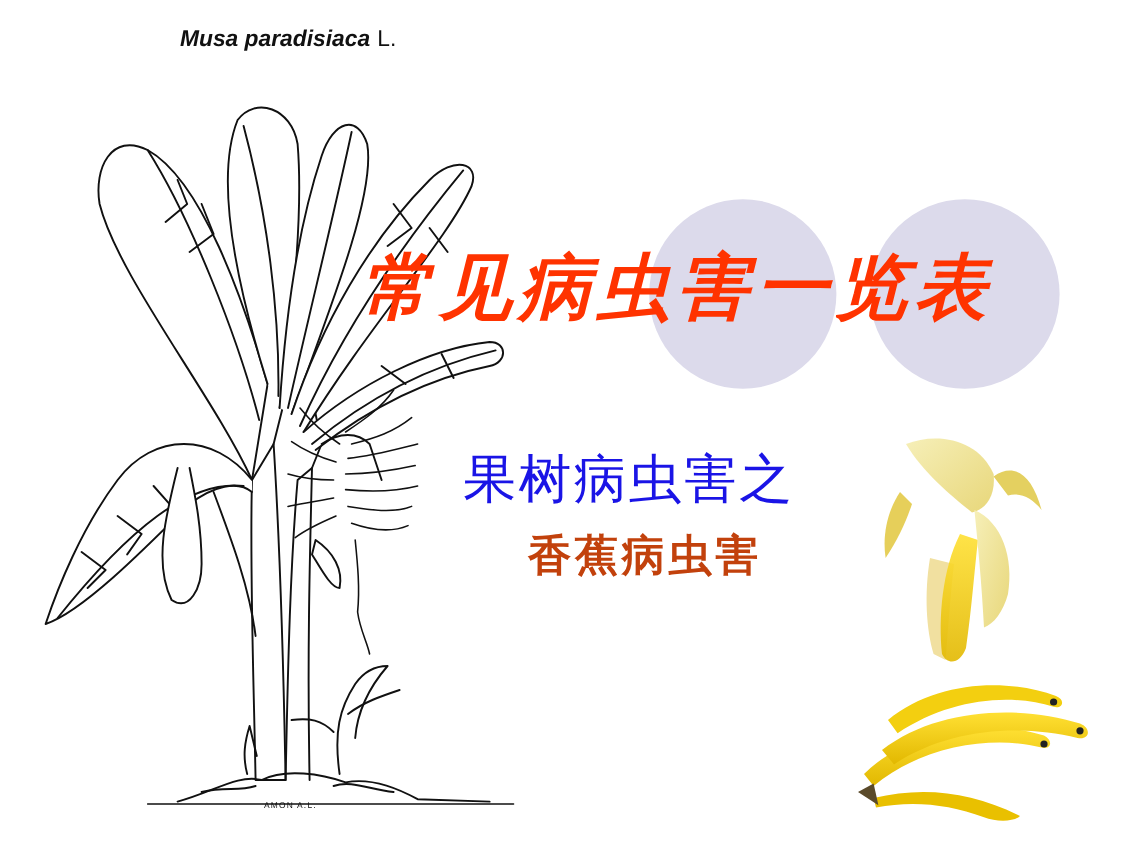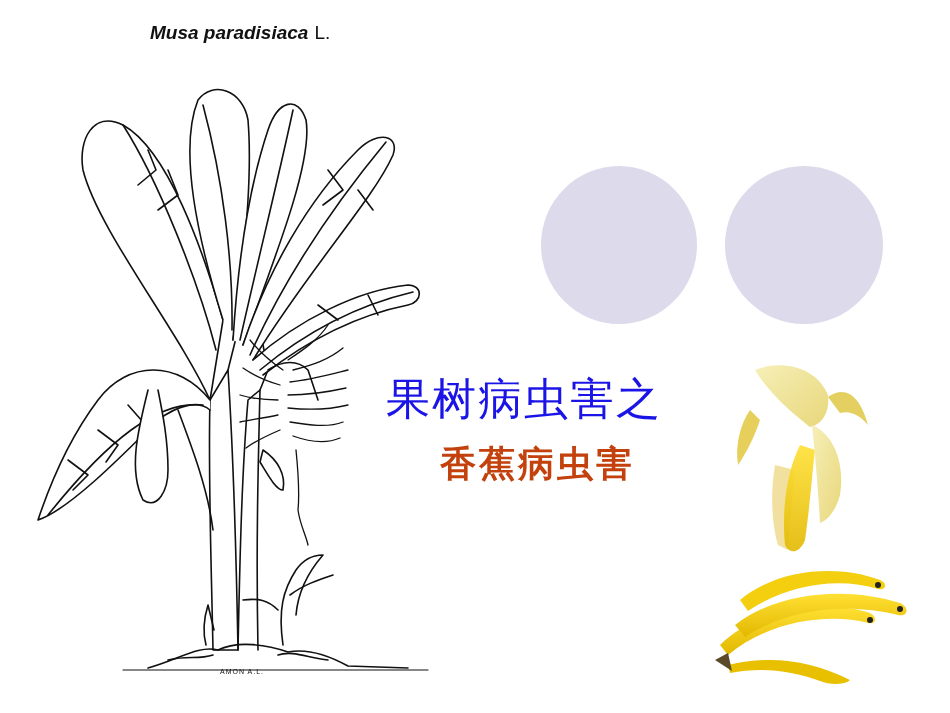--- a/index.html
+++ b/index.html
@@ -18,21 +18,21 @@
 
   .circle { position: absolute; border-radius: 50%; background: #dcdaeb; }
   .circle-1 { left: 541px; top: 166px; width: 156px; height: 158px; }
   .circle-2 { left: 725px; top: 166px; width: 158px; height: 158px; }
 
   .main-title { position: absolute; left: 300px; top: 200px; width: 600px; white-space: nowrap;
          font-family: "DejaVu Serif", serif; font-weight: bold; font-size: 60px; line-height: 80px;
          color: #ff3300; letter-spacing: 6px; font-style: italic; }
 
   .subtitle-1 { position: absolute; left: 386px; top: 372px; white-space: nowrap;
-         font-family: Liberation Serif, serif; font-size: 44px; line-height: 56px; color: #1a14e6; letter-spacing: 2px; }
+         font-family: Liberation Sans, sans-serif; font-size: 44px; line-height: 56px; color: #1a14e6; letter-spacing: 2px; }
   .subtitle-2 { position: absolute; left: 440px; top: 440px; white-space: nowrap;
          font-family: "DejaVu Sans", sans-serif; font-weight: bold; font-size: 36px; line-height: 48px; color: #c2410c; letter-spacing: 3px; }
 
   .banana-photo { position: absolute; left: 700px; top: 355px; width: 250px; height: 330px; }
 </style>
 </head>
 <body>
 
 <div class="slide">
 
@@ -80,20 +80,21 @@
     <g stroke-width="1.3">
       <path d="M260 290 C275 280 290 270 300 255 M265 300 C285 295 300 290 315 278 M262 312 C282 310 300 305 320 300 M260 325 C280 325 300 322 318 318 M260 338 C280 340 300 340 320 335 M262 352 C280 355 300 358 315 352 M265 366 C282 372 298 374 312 368"></path>
       <path d="M255 300 C240 290 230 280 222 270 M252 315 C235 310 225 305 215 298 M250 330 C235 330 222 328 212 325 M250 345 C235 348 222 350 212 352 M252 360 C238 366 226 372 218 378"></path>
       <path d="M268 380 C270 400 272 420 270 440 C272 455 278 465 280 475"></path>
     </g>
 
     <path d="M235 380 C250 390 258 405 255 420 C248 420 240 405 232 392 Z" fill="#fff"></path>
   </svg>
   <div class="artist-sig">AMON A.L.</div>
 
+  <div class="main-title">常见病虫害一览表</div>
 
   <div class="subtitle-1">果树病虫害之</div>
   <div class="subtitle-2">香蕉病虫害</div>
 
   <svg class="banana-photo" viewBox="0 0 250 330">
     <defs>
       <linearGradient id="peel" x1="0" y1="0" x2="1" y2="1">
         <stop offset="0" stop-color="#f6efb8"></stop>
           <stop offset="1" stop-color="#e8d77a"></stop>
       </linearGradient>

